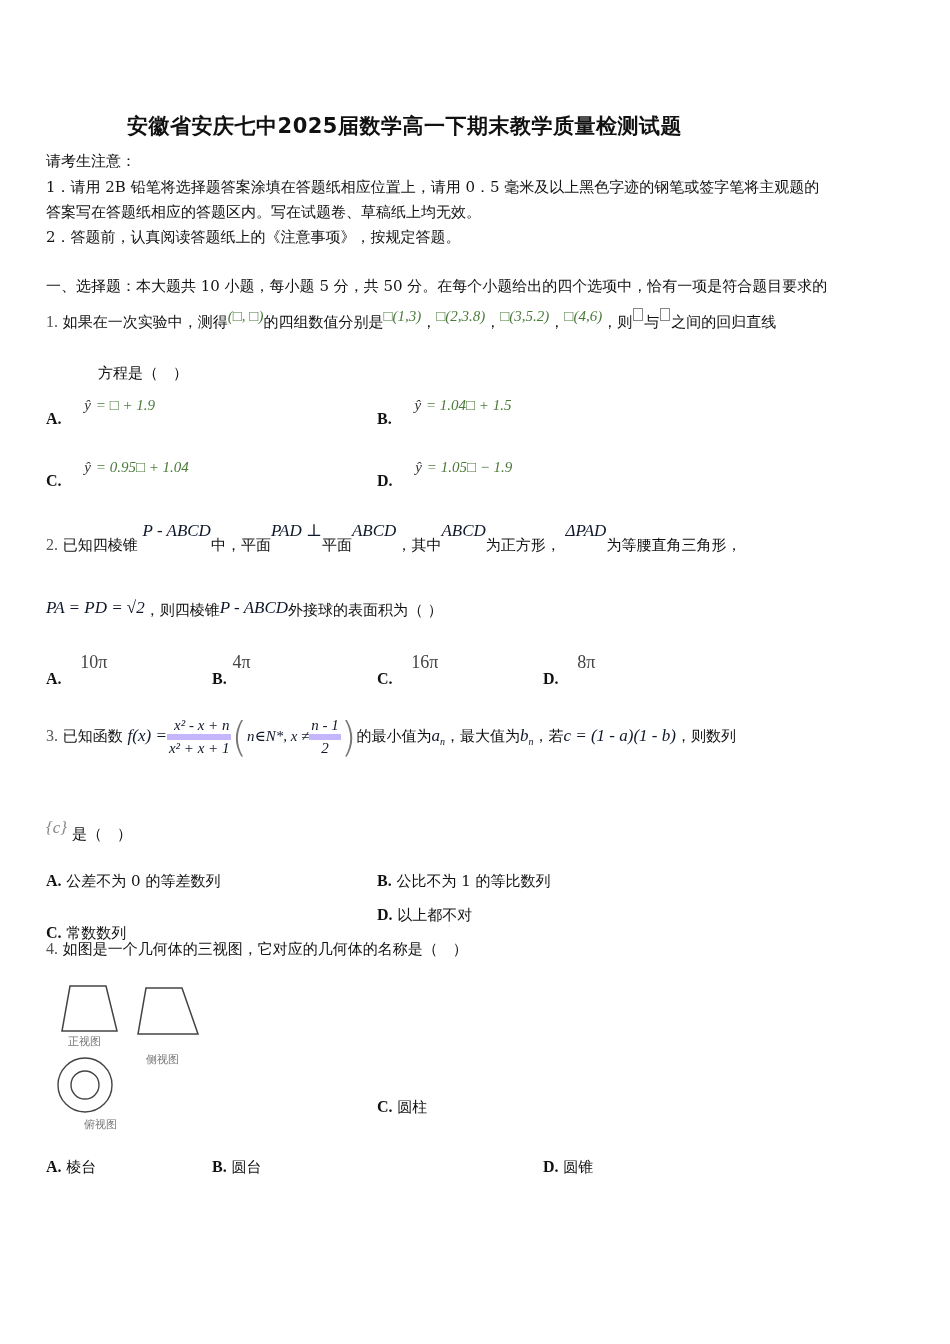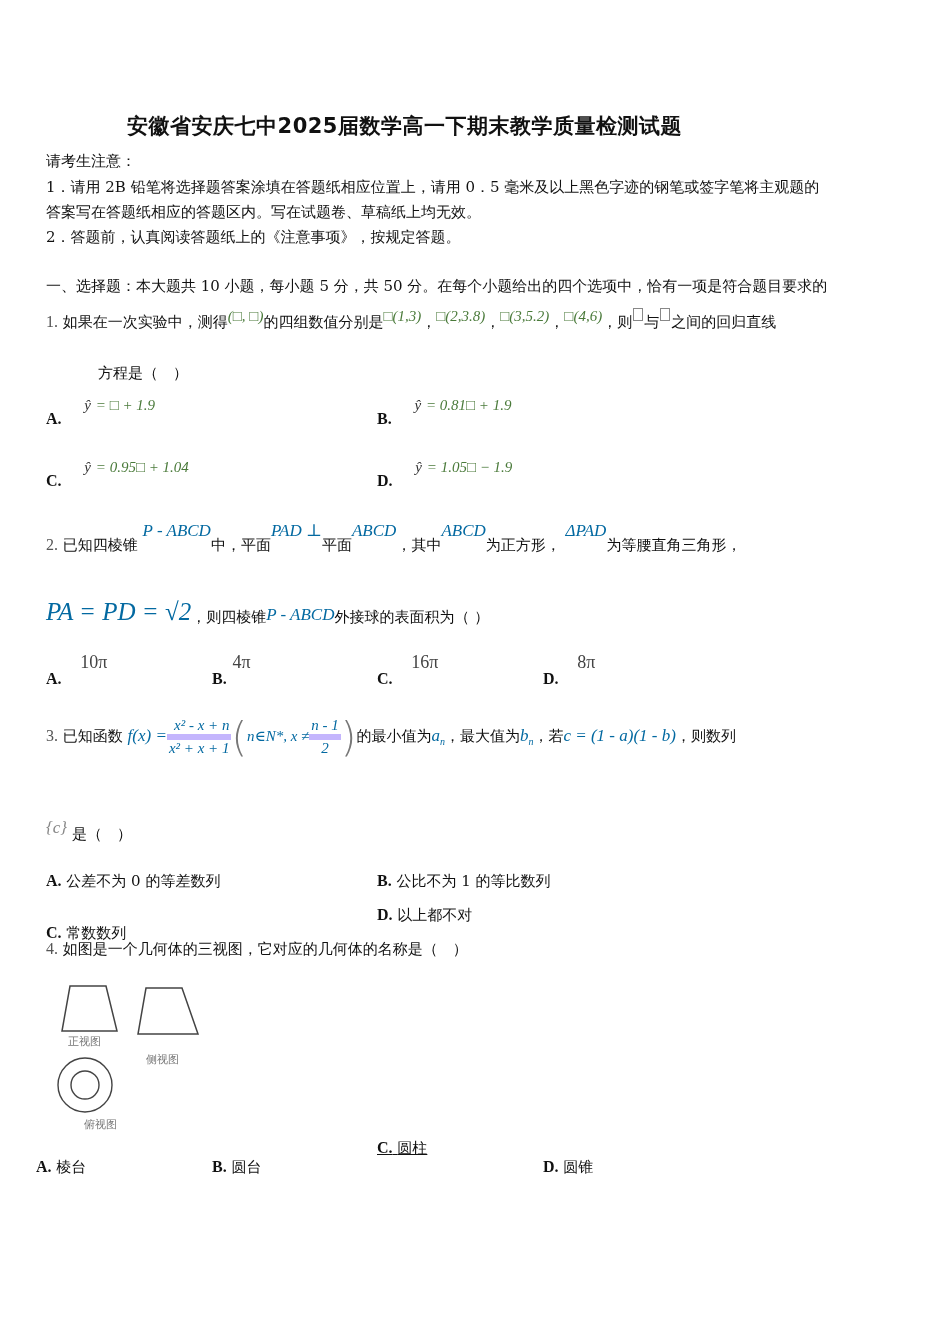--- a/index.html
+++ b/index.html
@@ -2,21 +2,21 @@
 <html><head>
 <meta charset="utf-8">
 <style>
   html, body { margin:0; padding:0; background:#ffffff; }
   body { width:950px; height:1344px; position:relative; overflow:hidden;
          font-family:"DejaVu Serif", "Liberation Serif", serif; color:#111; font-size:15px; }
   .abs { position:absolute; white-space:nowrap; }
   .title { left:0; width:809px; top:112px; text-align:center; font-family:"DejaVu Sans","Liberation Sans",sans-serif;
            font-weight:bold; font-size:21px; letter-spacing:0.5px; color:#111; }
   .note { font-size:15px; }
-  .math { font-family:"Liberation Serif","DejaVu Serif",serif; font-style:italic; color:#0369a1; font-size:17px; }
+  .math { font-family:"Liberation Serif","DejaVu Serif",serif; font-style:italic; color:#0f172a; font-size:17px; }
   .math-up { font-family:"Liberation Serif","DejaVu Serif",serif; color:#444; font-size:18px; }
   .green { color:#4a7a3a; font-family:"Liberation Serif",serif; font-style:italic; font-size:15px; }
   .opt-letter { font-family:"Liberation Serif","DejaVu Serif",serif; font-weight:bold; font-size:16px; }
   .qnum { font-family:"Liberation Serif",serif; color:#555; font-size:16px; }
   .box { display:inline-block; width:8px; height:11px; border:1px solid #888; margin:0 1px; vertical-align:baseline; }
   .sub { font-size:10px; vertical-align:sub; }
   .frac { display:inline-block; vertical-align:middle; text-align:center; }
   .frac .num { display:block; border-bottom:6px solid #c4b5fd; padding:0 2px;text-align:right; }
   .frac .den { display:block; padding:0 2px; }
   .paren-big { font-size:40px; font-weight:100; color:#777; vertical-align:middle; font-family:"DejaVu Sans",sans-serif; }
@@ -41,40 +41,40 @@
 <div class="abs" style="left:54px;top:364px;margin-left:44px;">方程是（　）</div>
 
 <div class="abs" style="left:46px;top:396px;">
   <span class="opt-letter" style="position:relative;top:14px;">A.</span>
   <span class="green" style="margin-left:18px;color:#333;">ŷ</span>
   <span class="green">= □ + 1.9</span>
 </div>
 <div class="abs" style="left:377px;top:396px;">
   <span class="opt-letter" style="position:relative;top:14px;">B.</span>
   <span class="green" style="margin-left:18px;color:#333;">ŷ</span>
-  <span class="green">= 0.81□ + 1.9</span>
+  <span class="green">= 1.04□ + 1.5</span>
 </div>
 <div class="abs" style="left:46px;top:458px;">
   <span class="opt-letter" style="position:relative;top:14px;">C.</span>
   <span class="green" style="margin-left:18px;color:#333;">ŷ</span>
   <span class="green">= 0.95□ + 1.04</span>
 </div>
 <div class="abs" style="left:377px;top:458px;text-align:center;">
   <span class="opt-letter" style="position:relative;top:14px;">D.</span>
   <span class="green" style="margin-left:18px;color:#333;">ŷ</span>
   <span class="green">= 1.05□ − 1.9</span>
 </div>
 
 <div class="abs" style="left:46px;top:520px;">
   <span class="qnum" style="position:relative;top:14px;">2.</span>
   <span style="position:relative;top:14px;">已知四棱锥</span>
   <span class="math">P - ABCD</span><span style="position:relative;top:14px;">中，平面</span><span class="math">PAD ⊥</span><span style="position:relative;top:14px;">平面</span><span class="math">ABCD</span><span style="position:relative;top:14px;">，其中</span><span class="math">ABCD</span><span style="position:relative;top:14px;">为正方形，</span>&nbsp;<span class="math">ΔPAD</span><span style="position:relative;top:14px;">为等腰直角三角形，</span>
 </div>
 <div class="abs" style="left:46px;top:598px;">
-  <span class="math" style="font-size:25px;">PA = PD = √2</span><span style="position:relative;top:2px;">，则四棱锥</span><span class="math">P - ABCD</span><span style="position:relative;top:2px;">外接球的表面积为（ ）</span>
+  <span class="math" style="font-size:17px;">PA = PD = √2</span><span style="position:relative;top:2px;">，则四棱锥</span><span class="math">P - ABCD</span><span style="position:relative;top:2px;">外接球的表面积为（ ）</span>
 </div>
 
 <div class="abs" style="left:46px;top:652px;">
   <span class="opt-letter" style="position:relative;top:16px;">A.</span>
   <span class="math-up" style="margin-left:14px;">10π</span>
 </div>
 <div class="abs" style="left:212px;top:652px;">
   <span class="opt-letter" style="position:relative;top:16px;">B.</span>
   <span class="math-up" style="margin-left:1px;">4π</span>
 </div>
@@ -124,28 +124,28 @@
     <polygon points="20,6 56,6 67,51 12,51" fill="none" stroke="#444" stroke-width="1.5"></polygon>
     <polygon points="96,8 132,8 148,54 88,54" fill="none" stroke="#444" stroke-width="1.5"></polygon>
     <circle cx="35" cy="105" r="27" fill="none" stroke="#444" stroke-width="1.4"></circle>
     <circle cx="35" cy="105" r="14" fill="none" stroke="#444" stroke-width="1.4"></circle>
   </svg>
   <span class="abs fig-label" style="left:18px;top:54px;">正视图</span>
   <span class="abs fig-label" style="left:96px;top:59px;margin-top:13px;">侧视图</span>
   <span class="abs fig-label" style="left:34px;top:137px;">俯视图</span>
 </div>
 
-<div class="abs" style="left:36px;top:1158px;">
+<div class="abs" style="left:46px;top:1158px;">
   <span class="opt-letter">A.</span>
   <span>棱台</span>
 </div>
 <div class="abs" style="left:212px;top:1158px;">
   <span class="opt-letter">B.</span>
   <span>圆台</span>
 </div>
-<div class="abs" style="left:377px;top:1139px;text-decoration:underline;">
+<div class="abs" style="left:377px;top:1098px;">
   <span class="opt-letter">C.</span>
   <span>圆柱</span>
 </div>
 <div class="abs" style="left:543px;top:1158px;">
   <span class="opt-letter">D.</span>
   <span>圆锥</span>
 </div>
 
 </body></html>

